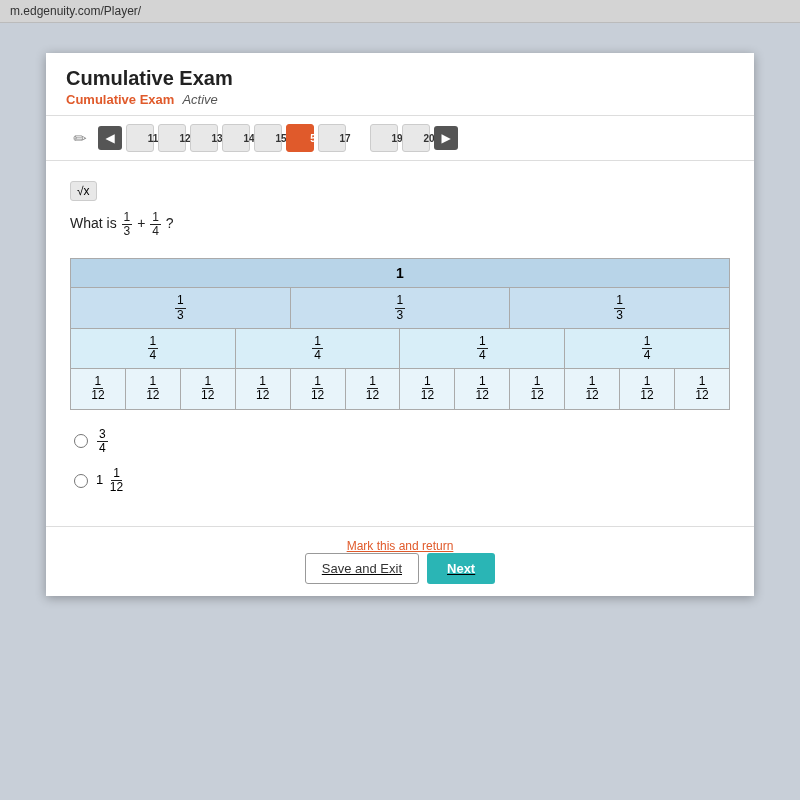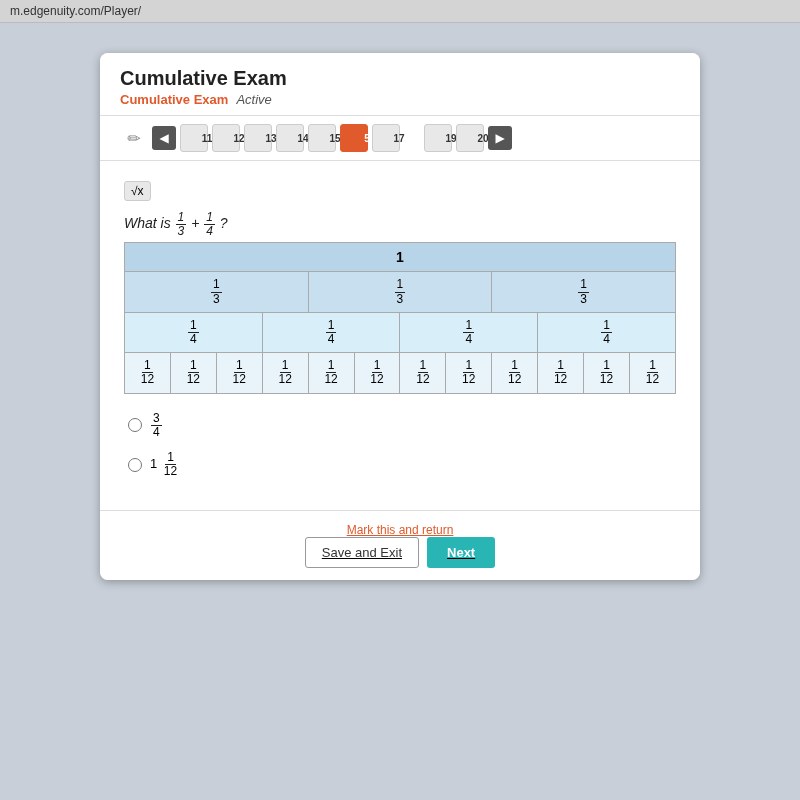--- a/index.html
+++ b/index.html
@@ -25,22 +25,22 @@
       width: 100%;
       height: calc(800px - 22px);
       display: flex;
       justify-content: center;
       align-items: flex-start;
       padding: 30px 20px;
     }
 
     .exam-container {
       background: #e5e5e5;
-      width: 600px;
-      border-radius: 8px;
+      width: 708px;
+      border-radius: 0;
       box-shadow: 0 2px 10px rgba(0,0,0,0.3);
       overflow: hidden;
     }
 
     .exam-header {
       background: white;
       padding: 14px 20px 8px 20px;
       border-bottom: 1px solid #ddd;
     }
 
@@ -140,22 +140,21 @@
       border-radius: 3px;
       padding: 2px 6px;
       font-size: 12px;
       margin-bottom: 10px;
       cursor: pointer;
     }
 
     .question-text {
       font-size: 14px;
       color: #222;
-      margin-bottom: 4px;
-      font-style: italic;
+      margin-bottom: 20px;
     }
 
     .fraction {
       display: inline-flex;
       flex-direction: column;
       align-items: center;
       font-size: 12px;
       line-height: 1.1;
       vertical-align: middle;
       margin: 0 1px;

